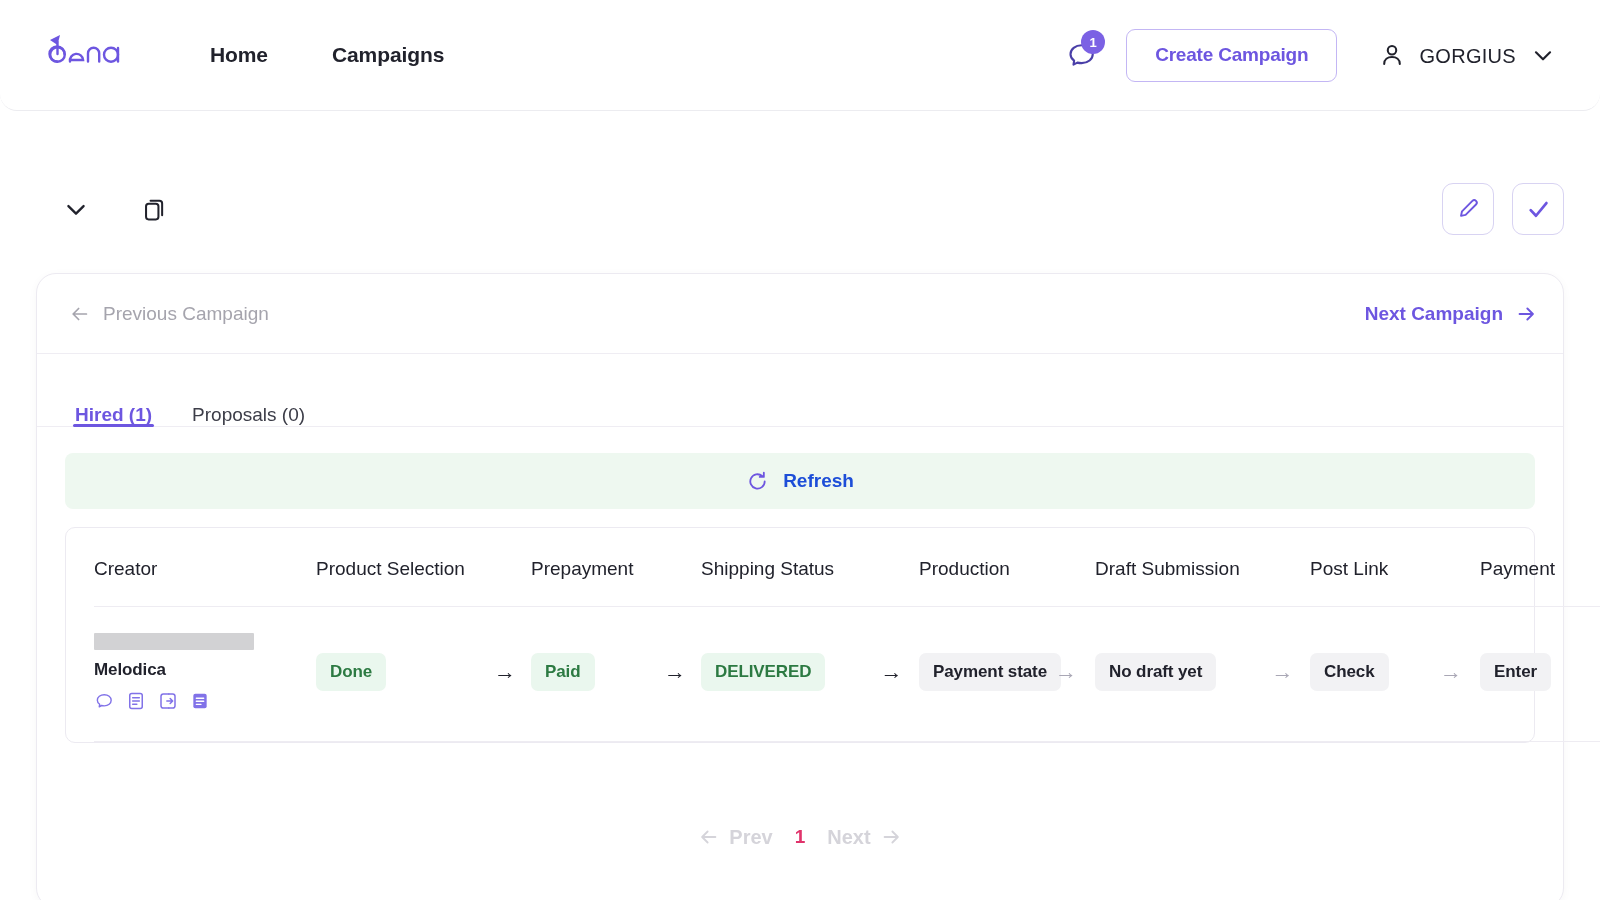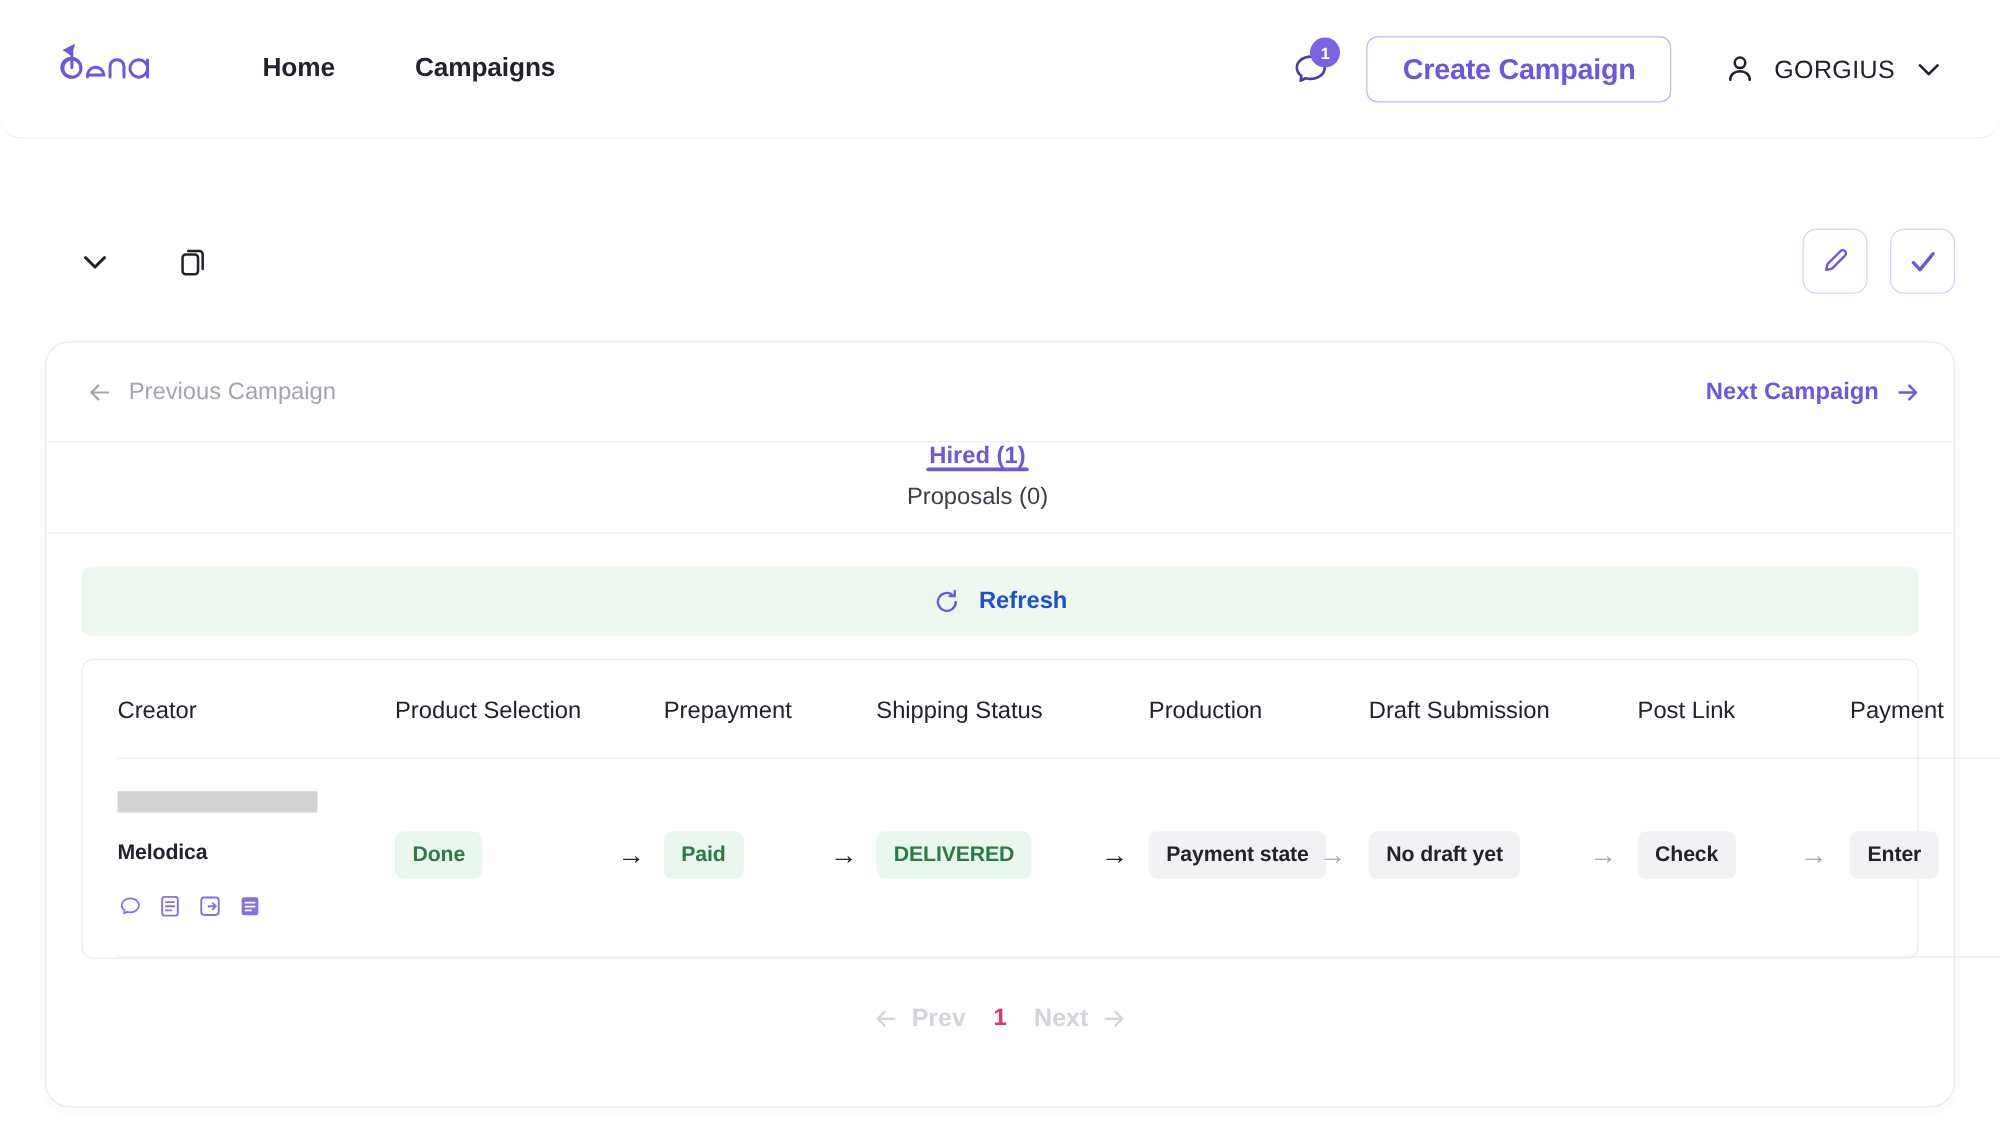--- a/index.html
+++ b/index.html
@@ -64,21 +64,21 @@
     display: flex; align-items: center; justify-content: center;
     line-height: 1;
   }
   .create-btn {
     border: 1.5px solid #c3b6f4;
     border-radius: 9px;
     height: 53px;
     padding: 0 28px;
     display: flex; align-items: center;
     color: #6d56e0;
-    font-size: 23px;
+    font-size: 19px;
     font-weight: 700;
     letter-spacing: -0.2px;
     background: #fff;
     cursor: pointer;
     white-space: nowrap;
   }
   .user-box {
     display: flex; align-items: flex-end; gap: 14px;
     margin-left: 42px;
     cursor: pointer;
@@ -152,26 +152,25 @@
     display: flex; align-items: center; gap: 12px;
     color: #6d56e0;
     font-size: 19px;
     font-weight: 700;
     cursor: pointer;
   }
 
   
   .tabs {
     display: flex;
-    align-items: center;
+    align-items: flex-end;
     padding: 0 36px;
     height: 73px;
     border-bottom: 1px solid #efedf3;
-    gap: 11px;
-    flex-direction: column;
+    gap: 0;
   }
   .tab {
     display: flex; align-items: center;
     font-size: 19px;
     font-weight: 500;
     color: #3c3d48;
     cursor: pointer;
     margin-right: 36px;
     position: relative;
     padding: 0 2px;
@@ -222,21 +221,21 @@
     border-bottom: 1px solid #eeecf2;
     white-space: nowrap;
   }
   tbody td {
     padding: 26px 0 30px 0;
     border-bottom: 1px solid #eeecf2;
     vertical-align: middle;
   }
   tbody tr:last-child td { border-bottom: 1px solid #eeecf2; }
 
-  .creator-cell { display: flex; flex-direction: column; gap: 16px; }
+  .creator-cell { display: flex; flex-direction: column; gap: 4px; }
   .redacted {
     width: 160px; height: 17px;
     background: #d2d2d4;
     border-radius: 1px;
     margin-bottom: 6px;
   }
   .creator-name {
     font-size: 17px;
     font-weight: 700;
     color: #21222c;
@@ -266,20 +265,21 @@
   .arrow.dark { color: #21222c; }
   .arrow.light { color: #a9a7b5; }
 
   
   .pagination {
     display: flex;
     align-items: center;
     justify-content: center;
     gap: 18px;
     height: 96px;
+    margin-top: 46px;
   }
   .pg-btn {
     display: flex; align-items: center; gap: 9px;
     color: #d5d4da;
     font-size: 20px;
     font-weight: 700;
     cursor: pointer;
   }
   .pg-num {
     color: #e0336b;

